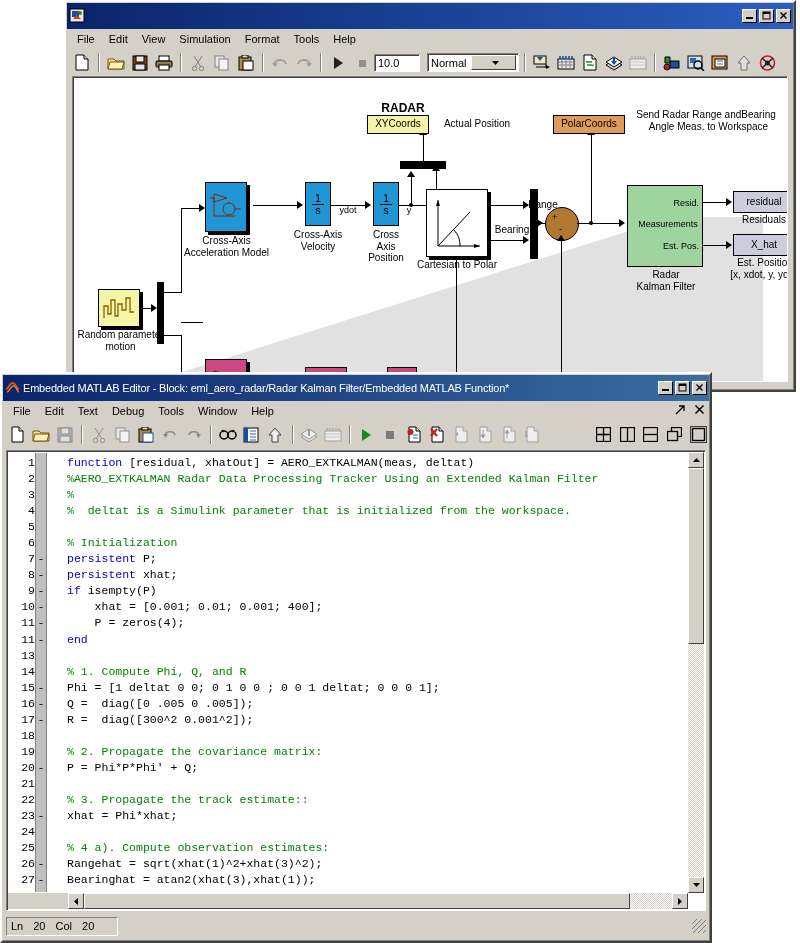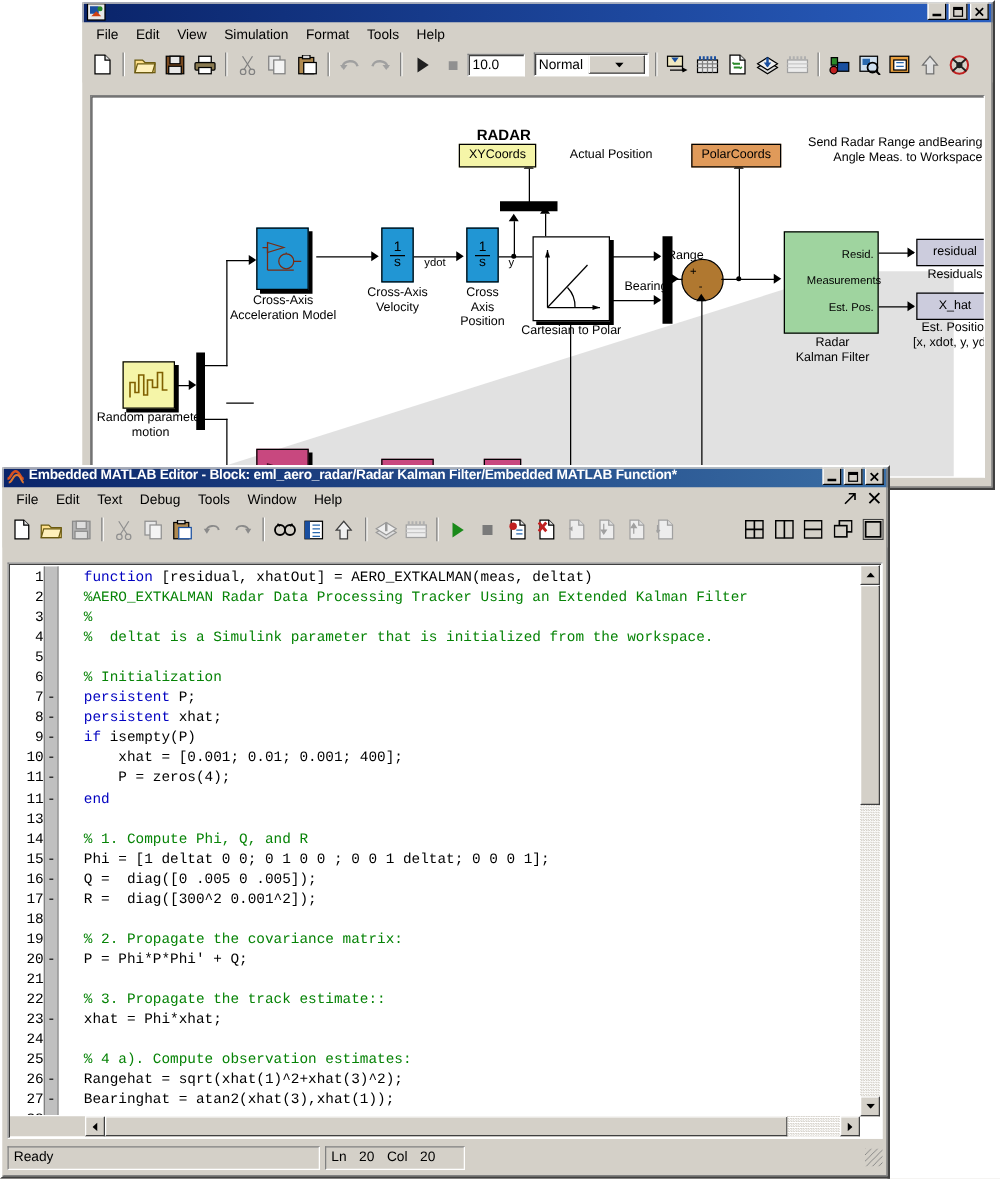--- a/index.html
+++ b/index.html
@@ -10,23 +10,23 @@
     font-size:11px;
     -webkit-font-smoothing:none;
   }
 
   
   .win{position:absolute;background:#d4d0c8;border:2px solid;
        border-color:#ffffff #404040 #404040 #ffffff;box-sizing:border-box;}
   .win-inner-edge{position:absolute;inset:0;border:1px solid;
        border-color:#d4d0c8 #808080 #808080 #d4d0c8;pointer-events:none;}
 
-  .titlebar{height:16px;display:flex;align-items:flex-start;
+  .titlebar{height:27px;display:flex;align-items:center;
        background:linear-gradient(to right,#0a246a,#2a5fc0);
-       color:#ffffff;font-weight:bold;font-size:11px;padding:0 2px;}
+       color:#ffffff;font-weight:normal;font-size:11px;padding:0 2px;}
   .titlebar.eml{background:linear-gradient(to right,#0a246a,#3a6ea5);}
   .title-text{flex:1;white-space:nowrap;overflow:hidden;padding-left:3px;
        letter-spacing:-0.2px;}
   .tb-btns{display:flex;gap:2px;padding-right:1px;}
   .tb-btn{width:15px;height:14px;background:#d4d0c8;
        border:1px solid;border-color:#ffffff #000000 #000000 #ffffff;
        display:flex;align-items:center;justify-content:center;
        font-size:9px;color:#000;font-family:"Liberation Sans",sans-serif;
        line-height:1;font-weight:bold;box-sizing:border-box;}
 
@@ -63,21 +63,21 @@
        border-color:#808080 #ffffff #ffffff #808080;
        box-shadow:inset 1px 1px 0 #404040;overflow:hidden;}
 
   
   .blk{position:absolute;box-sizing:border-box;border:1px solid #000;
        display:flex;align-items:center;justify-content:center;
        font-size:10px;color:#000;text-align:center;line-height:1.05;}
   .shadow{box-shadow:3px 3px 0 #000;}
   .lbl{position:absolute;font-size:10px;color:#000;text-align:center;
        line-height:1.15;white-space:pre;}
-  .lbl.l{text-align:right;}
+  .lbl.l{text-align:center;}
   .wire{position:absolute;background:#000;}
   .wh{height:1px;}
   .wv{width:1px;}
   .mux{position:absolute;background:#000;}
   .arrow{position:absolute;width:0;height:0;border-style:solid;}
   .arrow.r{border-width:4px 0 4px 6px;border-color:transparent transparent transparent #000;}
   .arrow.u{border-width:0 4px 6px 4px;border-color:transparent transparent #000 transparent;}
   .dot{position:absolute;width:4px;height:4px;background:#000;border-radius:50%;}
 
   
@@ -848,21 +848,20 @@
         <div class="sb-btn" style="position:absolute;right:0;top:0;width:16px;height:16px;">
           <svg width="4" height="7">
               <path d="M0 0 L0 7 L4 3.5 Z" fill="#000"></path>
             </svg>
         </div>
       </div>
     </div>
   </div>
 
   <div id="statusbar">
-    <div class="sp" id="sp-ready">Ready</div>
     <div class="sp" id="sp-lncol">
       <span>Ln</span>
       <span>20</span>
       <span>Col</span>
       <span>20</span>
     </div>
     <div class="grip"></div>
   </div>
 
   <div class="win-inner-edge"></div>

